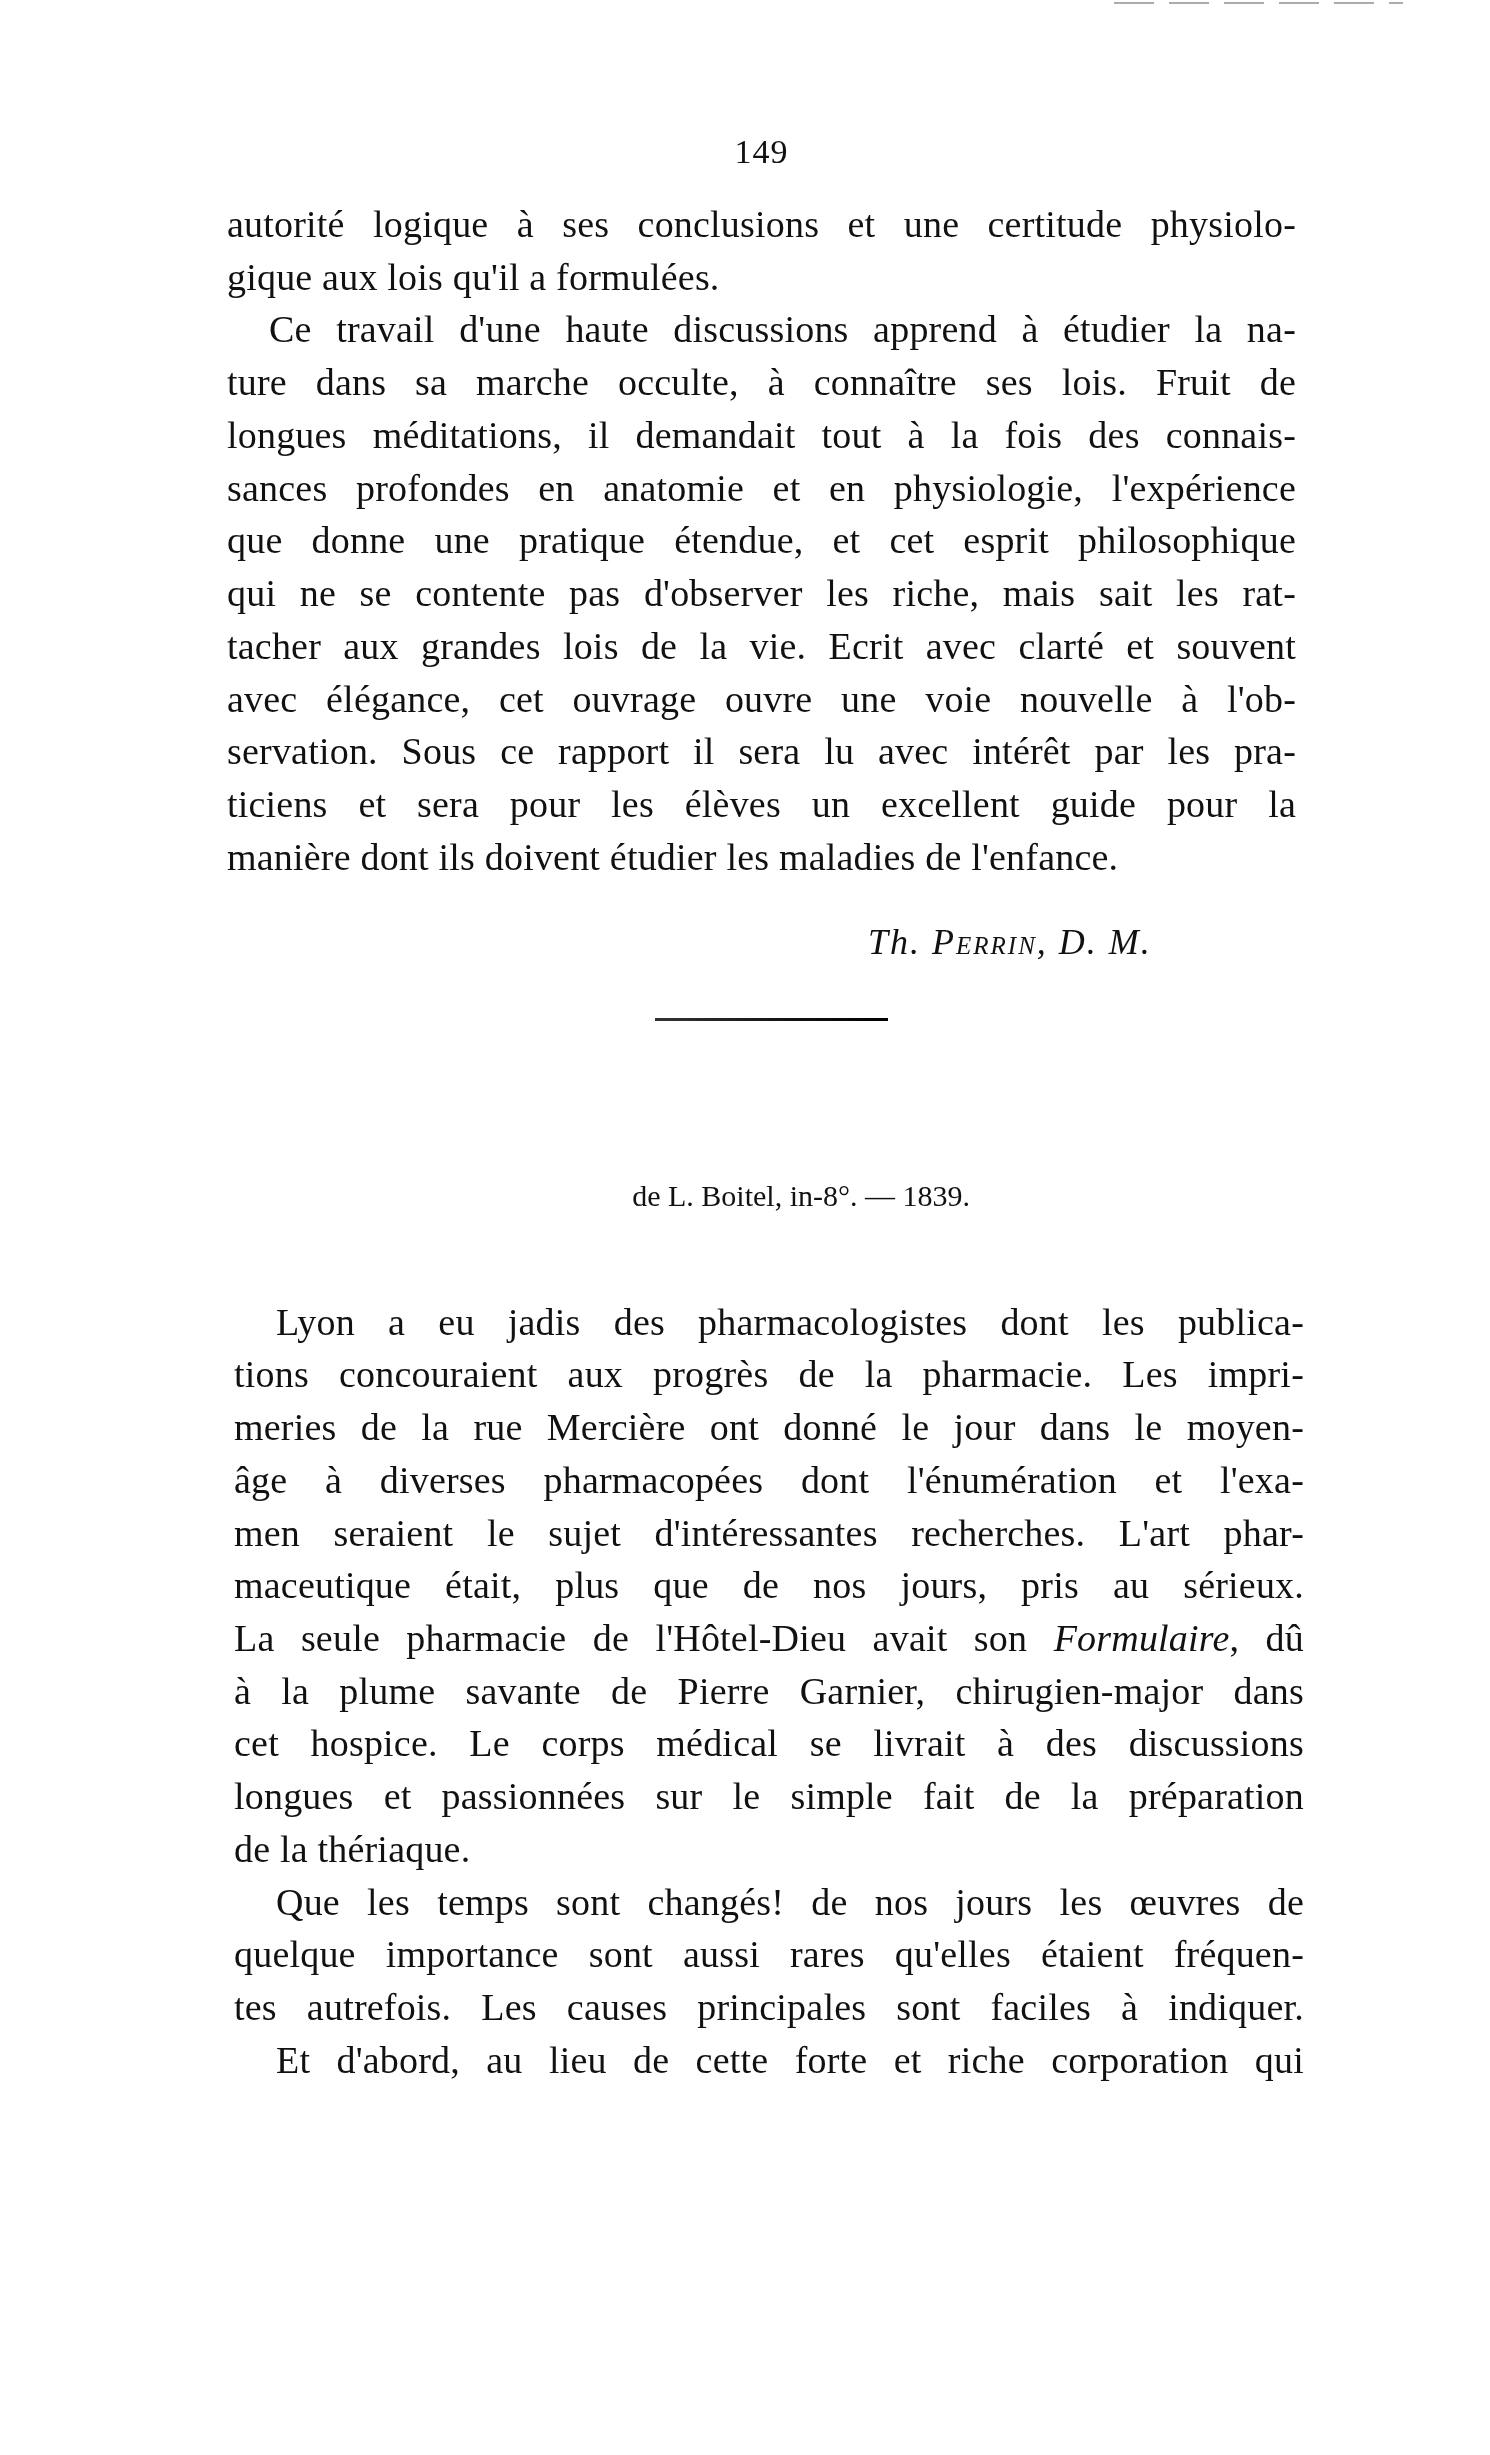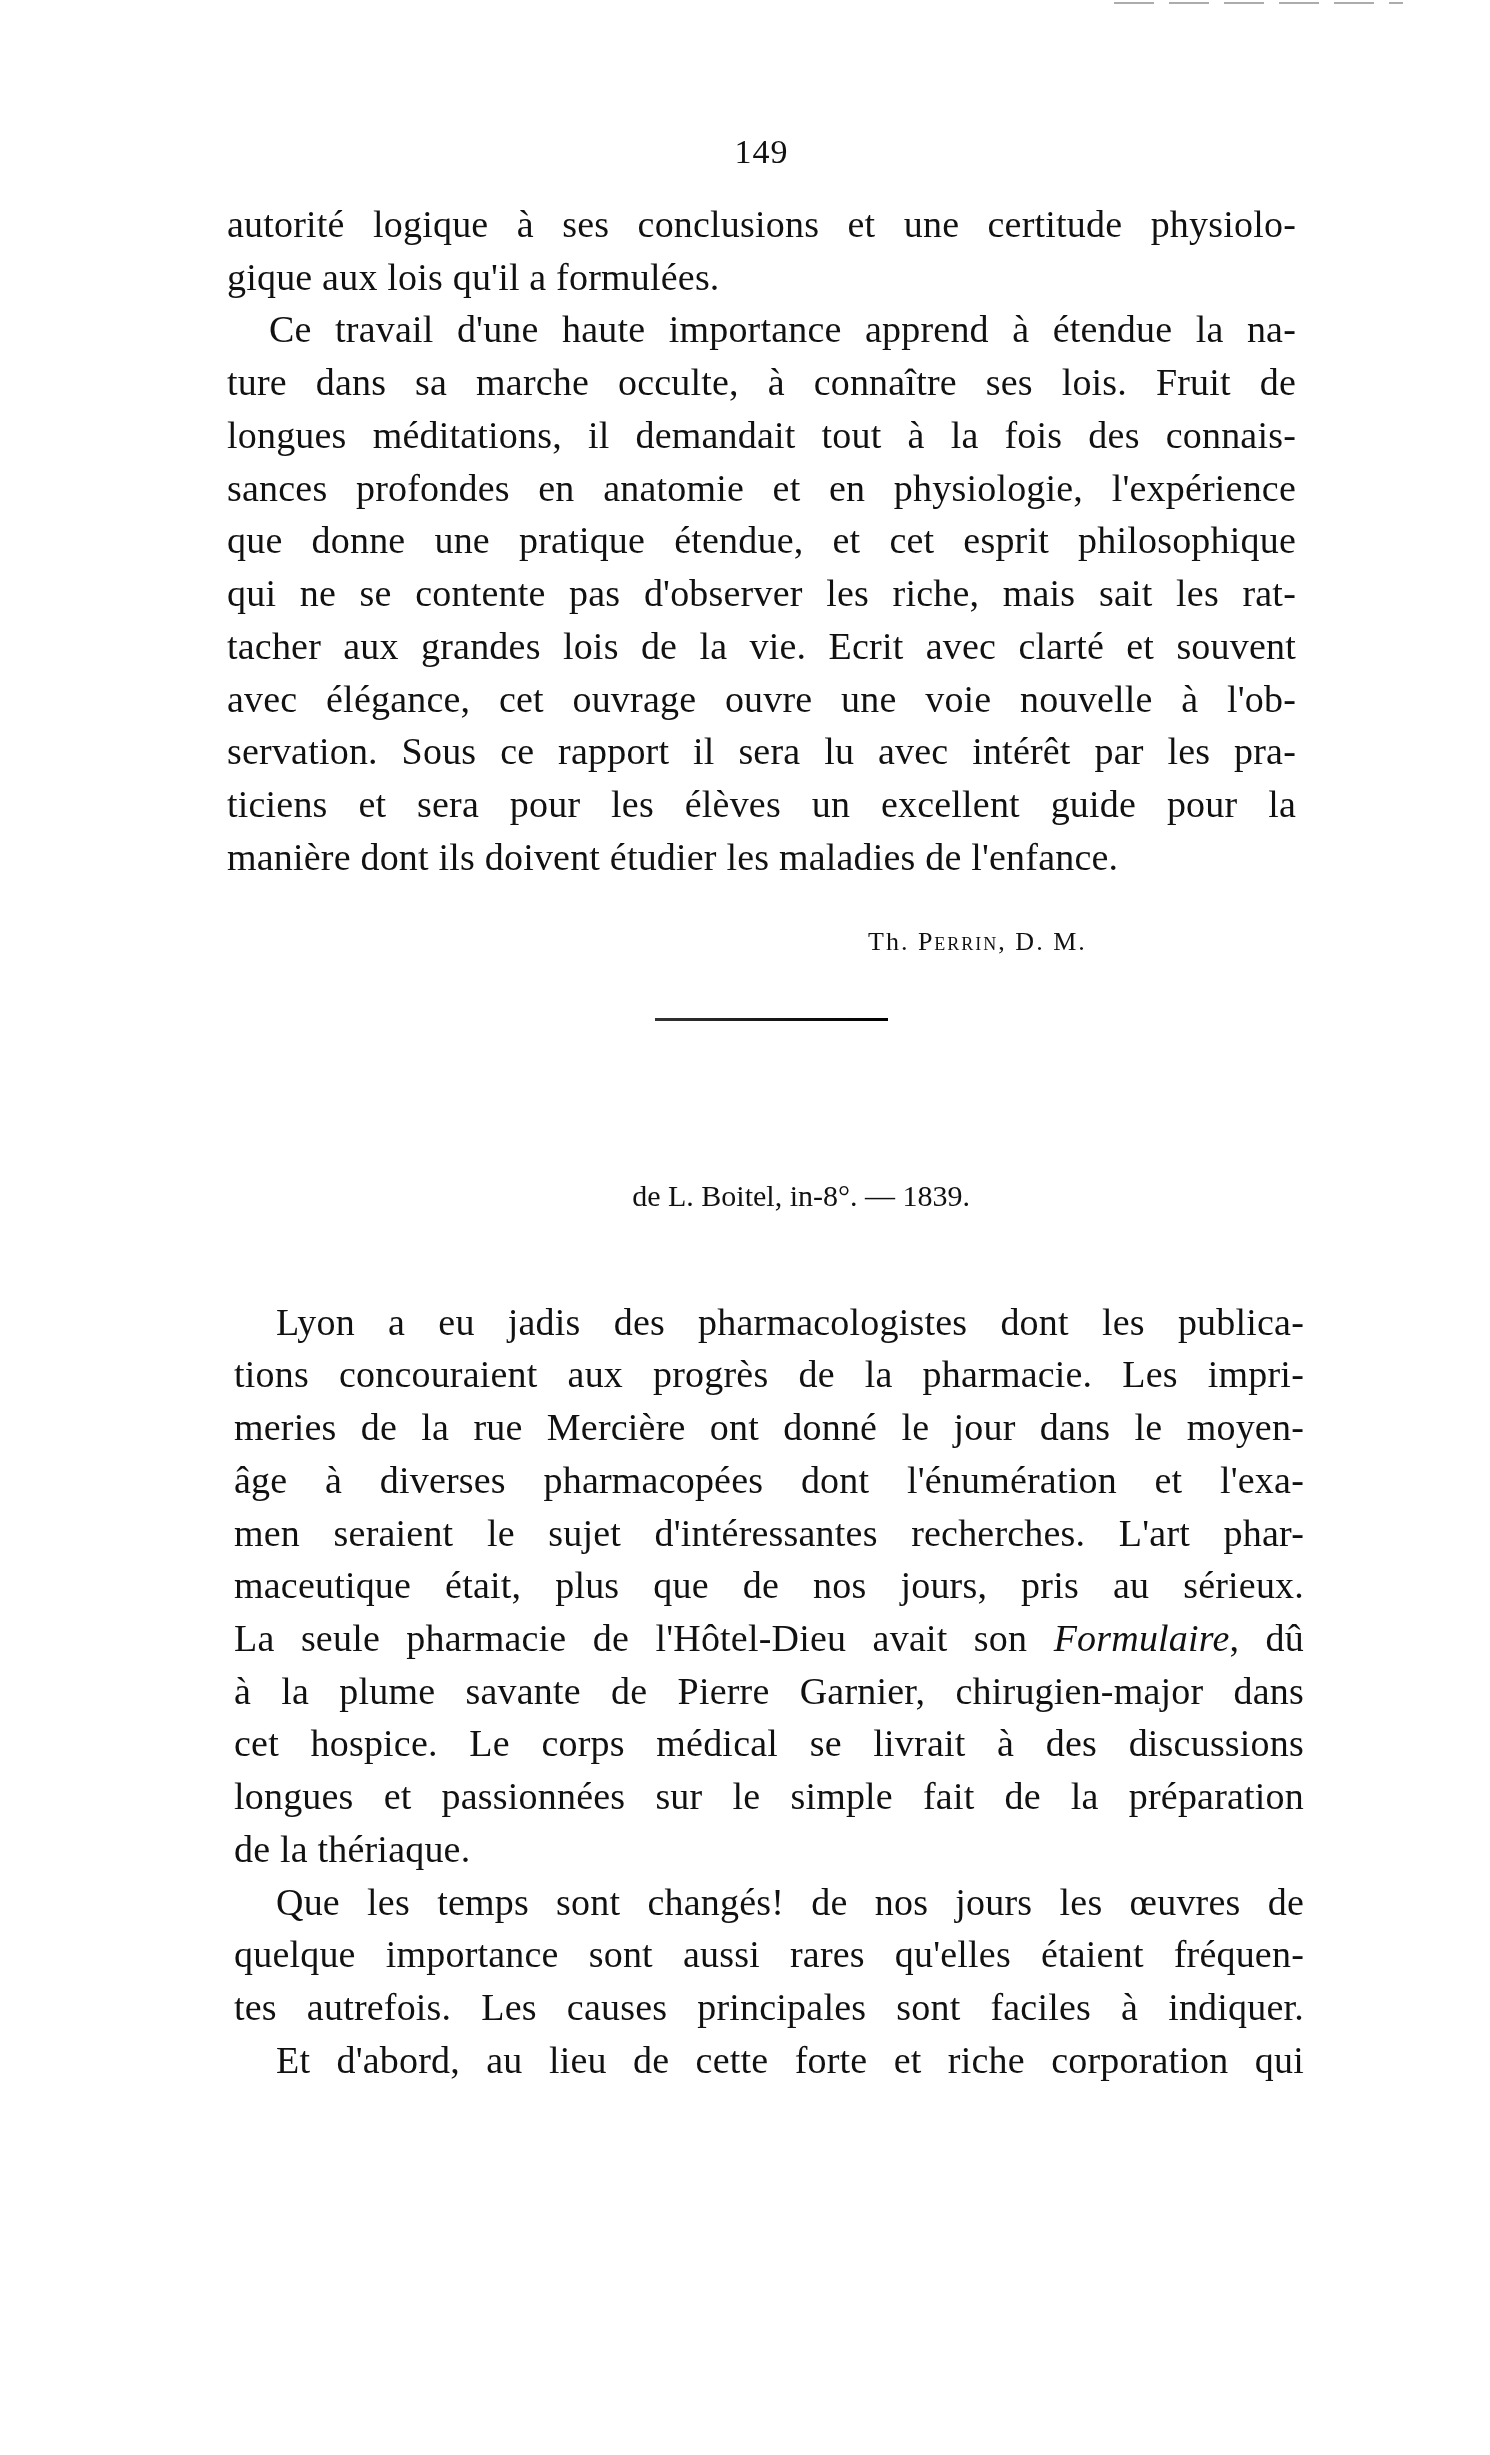--- a/index.html
+++ b/index.html
@@ -6,41 +6,41 @@
   body { width: 1491px; height: 2456px; position: relative; overflow: hidden; color: #111111; font-family: "Liberation Serif", "DejaVu Serif", serif; }
   .page { position: absolute; left: 0; top: 0; width: 1491px; height: 2374px; background: #ffffff; }
   .scan-artifact { position: absolute; top: 2px; left: 1114px; width: 289px; height: 2px; background: repeating-linear-gradient(90deg, #888 0 40px, transparent 40px 55px); opacity: 0.7; }
   .page-number { position: absolute; top: 135px; left: 697px; width: 129px; text-align: center; font-size: 34px; line-height: 34px; letter-spacing: 1px; }
   .line { position: absolute; height: 50px; line-height: 50px; font-size: 38px; white-space: nowrap; text-align: justify; text-align-last: justify; letter-spacing: 0.2px; }
   .line.last { text-align-last: left; }
   .sec1 .line { left: 227px; width: 1069px; }
   .sec1 .line.indent { left: 269px; width: 1027px; }
   .sec2 .line { left: 234px; width: 1070px; margin-top: 23px; }
   .sec2 .line.indent { left: 276px; width: 1028px; }
-  .signature { position: absolute; top: 917px; left: 868px; font-size: 26px; line-height: 50px; letter-spacing: 2px; }
+  .signature { position: absolute; top: 917px; left: 868px; font-size: 36px; line-height: 50px; letter-spacing: 2px; font-style: italic; }
   .smallcaps { font-variant: small-caps; }
   .rule { position: absolute; top: 1018px; left: 655px; width: 233px; height: 3px; background: linear-gradient(90deg, #333 0%, #111 60%, #000 100%); }
   .heading-line { position: absolute; font-size: 30px; line-height: 40px; white-space: nowrap; }
   .heading-1 { top: 1124px; left: 236px; width: 1068px; text-align: justify; text-align-last: justify; }
   .heading-2 { top: 1176px; left: 572px; width: 398px; text-align: right; }
   .heading-title { font-weight: bold; letter-spacing: 0.5px; }
   .i { font-style: italic; }
 </style>
 </head>
 <body>
 
 <div class="page">
   <div class="scan-artifact"></div>
 
   <div class="page-number">149</div>
 
   <div class="sec1">
     <div class="line" style="top:199px">autorité logique à ses conclusions et une certitude physiolo-</div>
     <div class="line last" style="top:252px">gique aux lois qu'il a formulées.</div>
-    <div class="line indent" style="top:304px">Ce travail d'une haute importance apprend à étendue la na-</div>
+    <div class="line indent" style="top:304px">Ce travail d'une haute discussions apprend à étudier la na-</div>
     <div class="line" style="top:357px">ture dans sa marche occulte, à connaître ses lois. Fruit de</div>
     <div class="line" style="top:410px">longues méditations, il demandait tout à la fois des connais-</div>
     <div class="line" style="top:463px">sances profondes en anatomie et en physiologie, l'expérience</div>
     <div class="line" style="top:515px">que donne une pratique étendue, et cet esprit philosophique</div>
     <div class="line" style="top:568px">qui ne se contente pas d'observer les riche, mais sait les rat-</div>
     <div class="line" style="top:621px">tacher aux grandes lois de la vie. Ecrit avec clarté et souvent</div>
     <div class="line" style="top:674px">avec élégance, cet ouvrage ouvre une voie nouvelle à l'ob-</div>
     <div class="line" style="top:726px">servation. Sous ce rapport il sera lu avec intérêt par les pra-</div>
     <div class="line" style="top:779px">ticiens et sera pour les élèves un excellent guide pour la</div>
     <div class="line last" style="top:832px">manière dont ils doivent étudier les maladies de l'enfance.</div>

